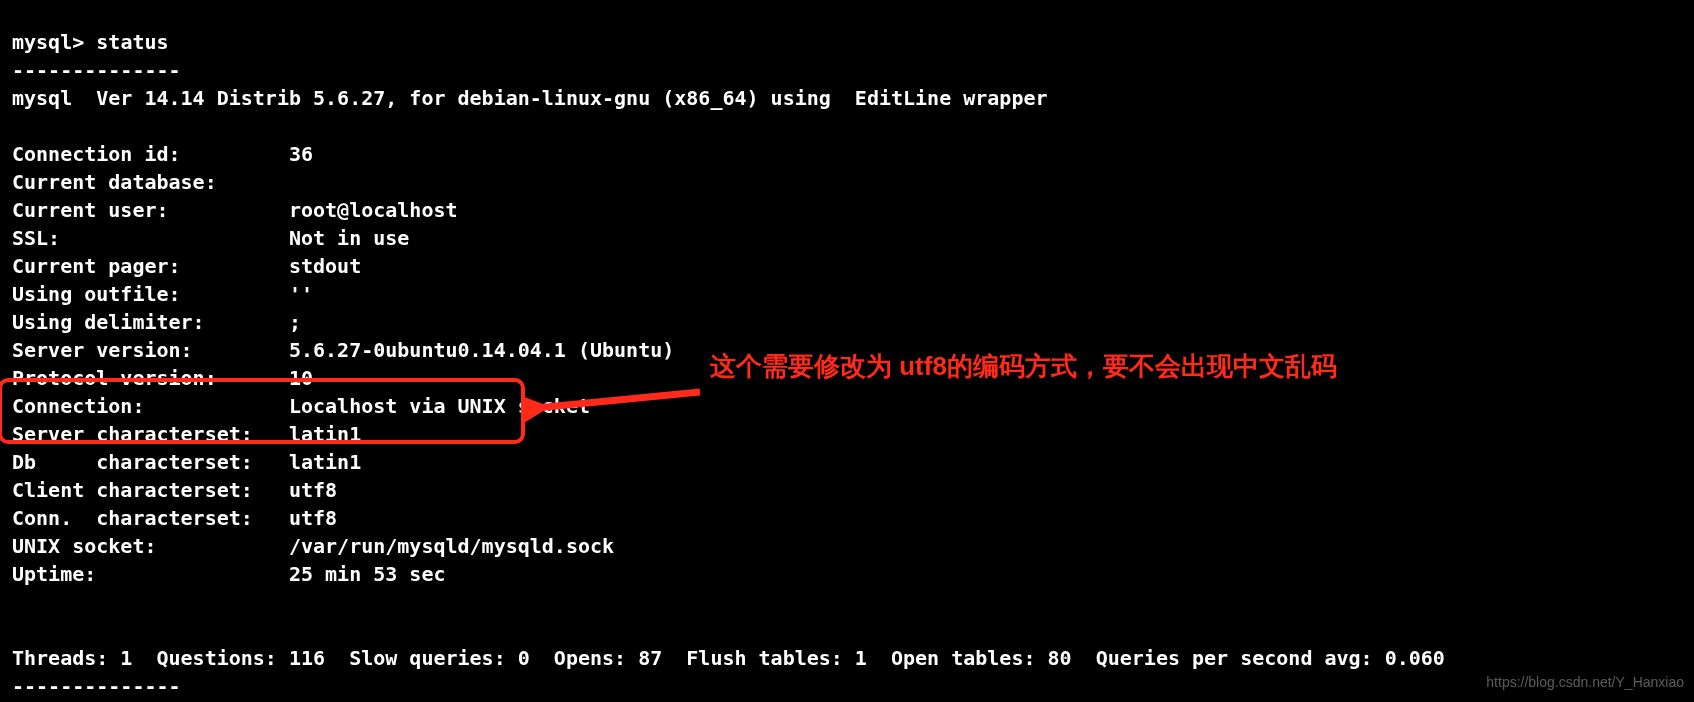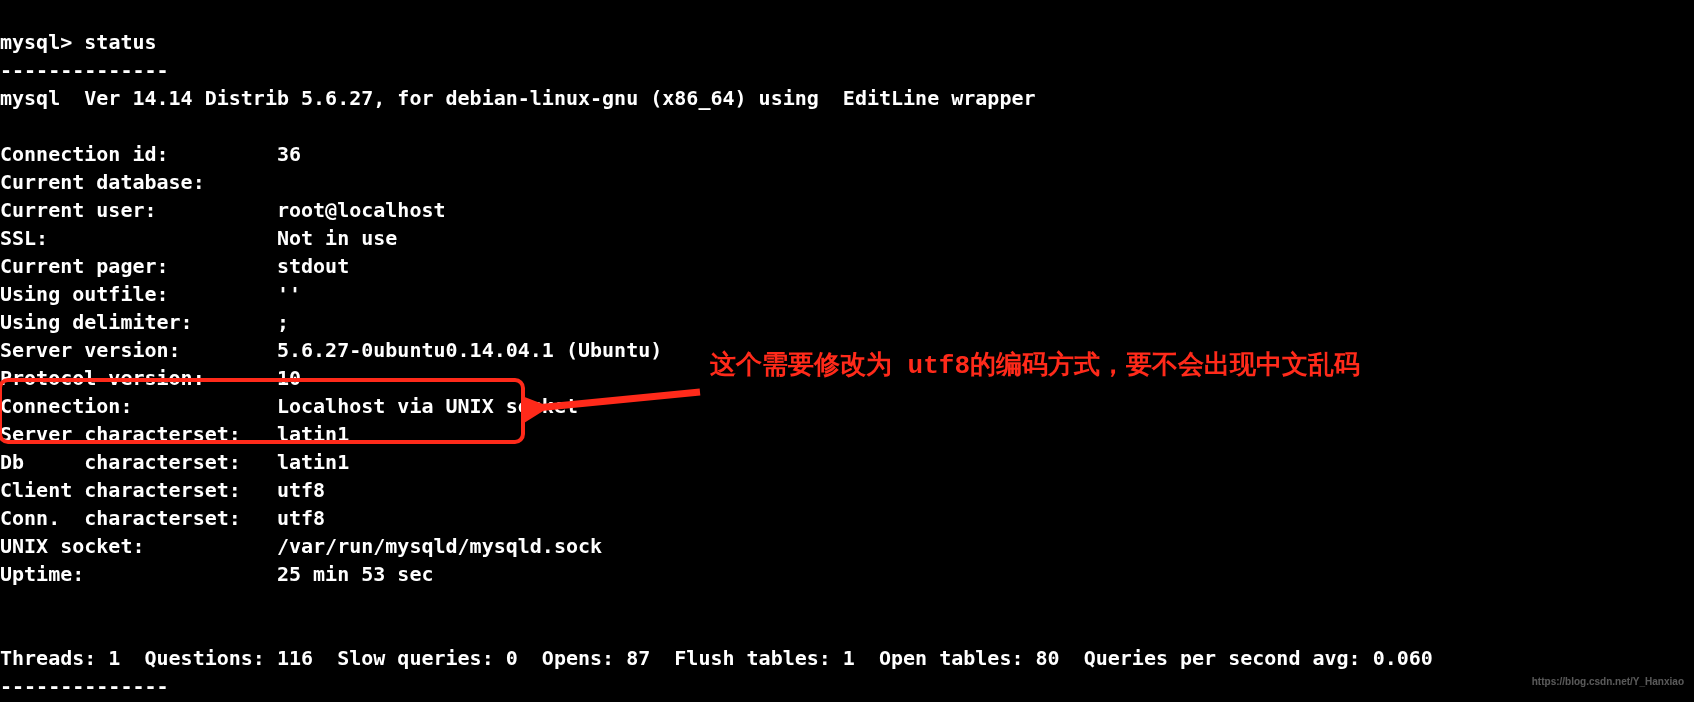--- a/index.html
+++ b/index.html
@@ -12,49 +12,50 @@
     line-height: 28px;
     font-weight: 600;
     width: 1694px;
     height: 702px;
     overflow: hidden;
     position: relative;
   }
   .terminal {
     white-space: pre;
     position: relative;
+    padding-left: 12px;
   }
   .row { white-space: pre; }
   .highlight-box {
     position: absolute;
     border: 4px solid #ff2a1a;
     border-radius: 10px;
     pointer-events: none;
     box-sizing: border-box;
   }
   .annotation {
     position: absolute;
     color: #ff2a1a;
-    font-family: Liberation Mono, monospace;
+    font-family: Liberation Sans, sans-serif;
     font-weight: 600;
     font-size: 26px;
     white-space: nowrap;
   }
   .arrow {
     position: absolute;
     pointer-events: none;
   }
   .watermark {
     position: absolute;
     right: 10px;
     bottom: 6px;
     color: rgba(255,255,255,0.35);
     font-family: Arial, sans-serif;
-    font-size: 10px;
-    font-weight: 700;
+    font-size: 14px;
+    font-weight: 400;
   }
 </style>
 </head>
 <body>
 
 <div class="terminal">
 <span class="row"><span>mysql&gt; </span><span>status</span></span>
 <span class="row">--------------</span>
 <span class="row">mysql  Ver 14.14 Distrib 5.6.27, for debian-linux-gnu (x86_64) using  EditLine wrapper</span>
 <span class="row"> </span>

